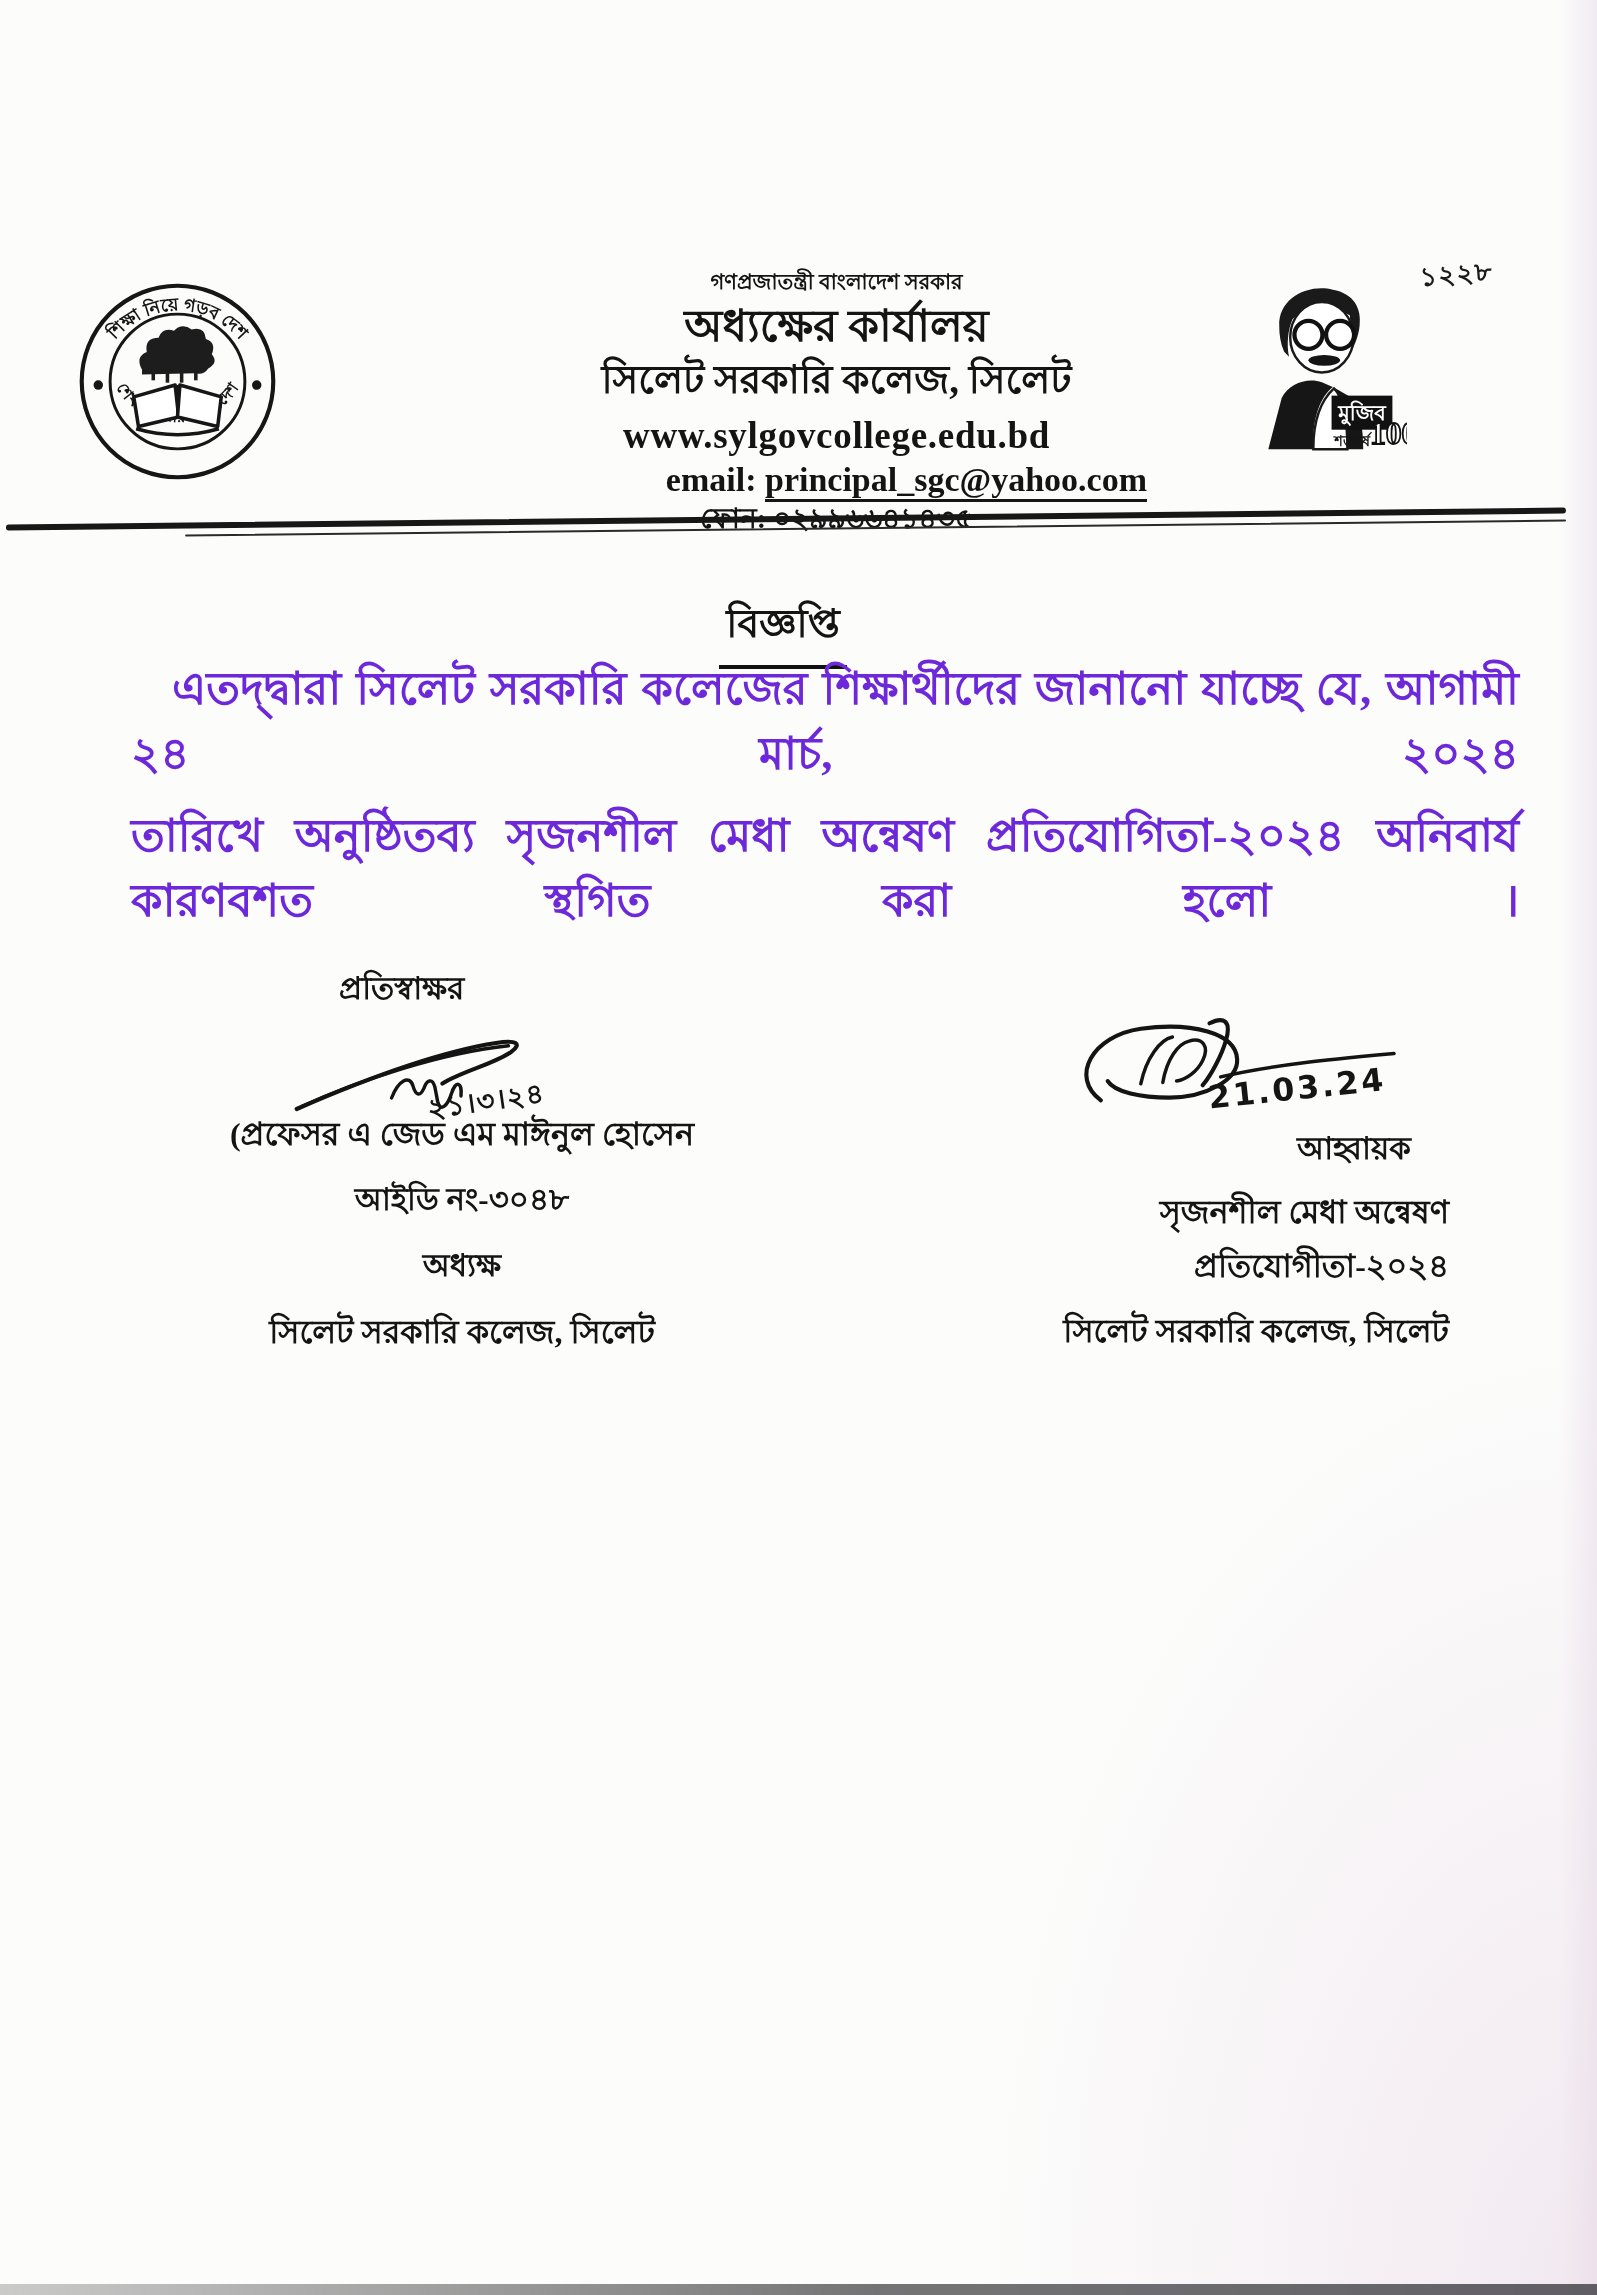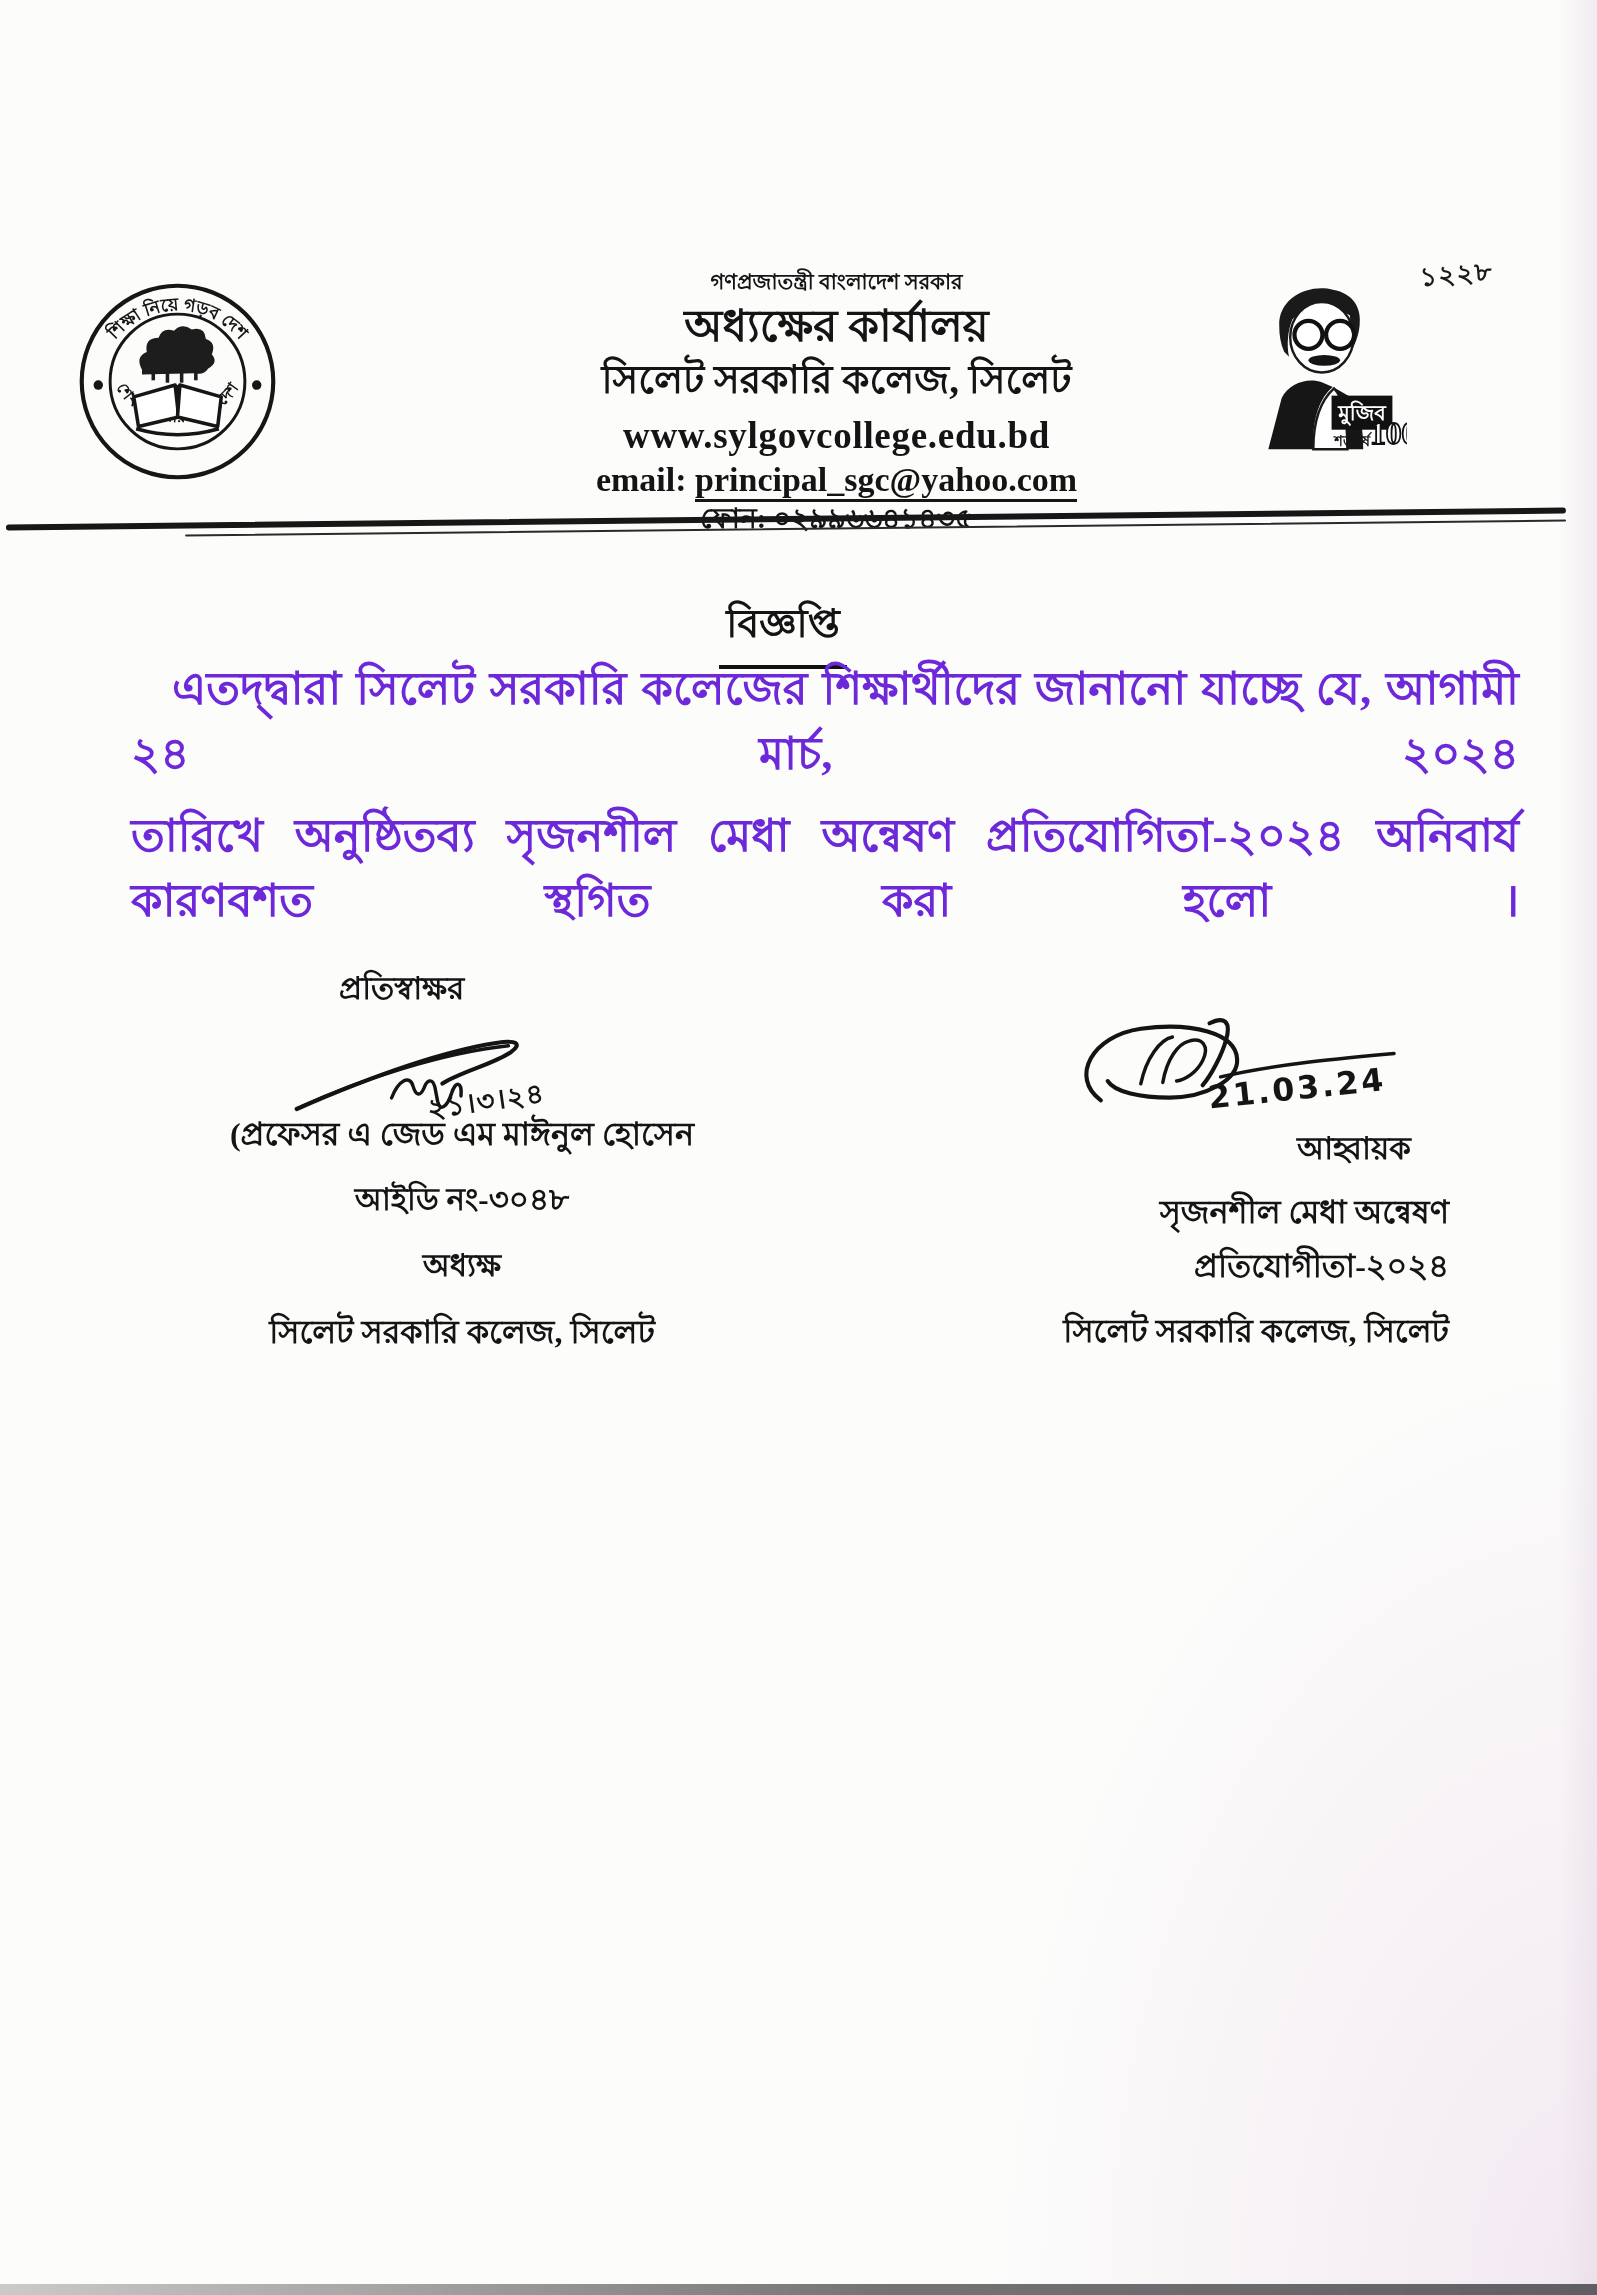--- a/index.html
+++ b/index.html
@@ -23,21 +23,21 @@
   .ref-no{position:absolute;left:1420px;top:254px;font-size:26px;font-weight:700;
     transform:rotate(-5deg);letter-spacing:1.4px;color:#1b1b1b;}
   
   .seal{position:absolute;left:77px;top:281px;width:201px;height:201px;}
   
   .hdr{position:absolute;left:526px;top:271px;width:621px;text-align:center;line-height:1.12;}
   .hdr .govt{font-size:21px;font-weight:700;margin-bottom:7px;}
   .hdr .office{font-size:44px;font-weight:700;margin-bottom:7px;}
   .hdr .college{font-size:39px;font-weight:700;margin-bottom:7px;}
   .hdr .www{font-size:37px;font-weight:700;letter-spacing:0.7px;margin-bottom:4.1px;margin-top:14px;}
-  .hdr .email{font-size:34px;font-weight:700;margin-bottom:4.1px;}
+  .hdr .email{font-size:34px;font-weight:700;margin-bottom:4.1px;text-align:right;}
   .hdr .email .addr{border-bottom:3.4px solid #161616;padding-bottom:1.4px;}
   .hdr .phone{font-size:28px;font-weight:700;}
   
   .mujib{position:absolute;left:1261px;top:277px;width:146px;height:174px;}
   
   .rule{position:absolute;left:5.5px;top:516px;width:1560px;transform:rotate(-0.62deg);transform-origin:50% 50%;}
   .rule .l1{height:6.2px;background:#171717;border-radius:2.8px;}
   .rule .l2{height:2.1px;background:#2a2a2a;margin-top:5.5px;margin-left:179px;width:1381px;border-radius:1.4px;}
   
   .date-line{position:absolute;right:143px;top:528px;font-size:32px;font-weight:700;}

